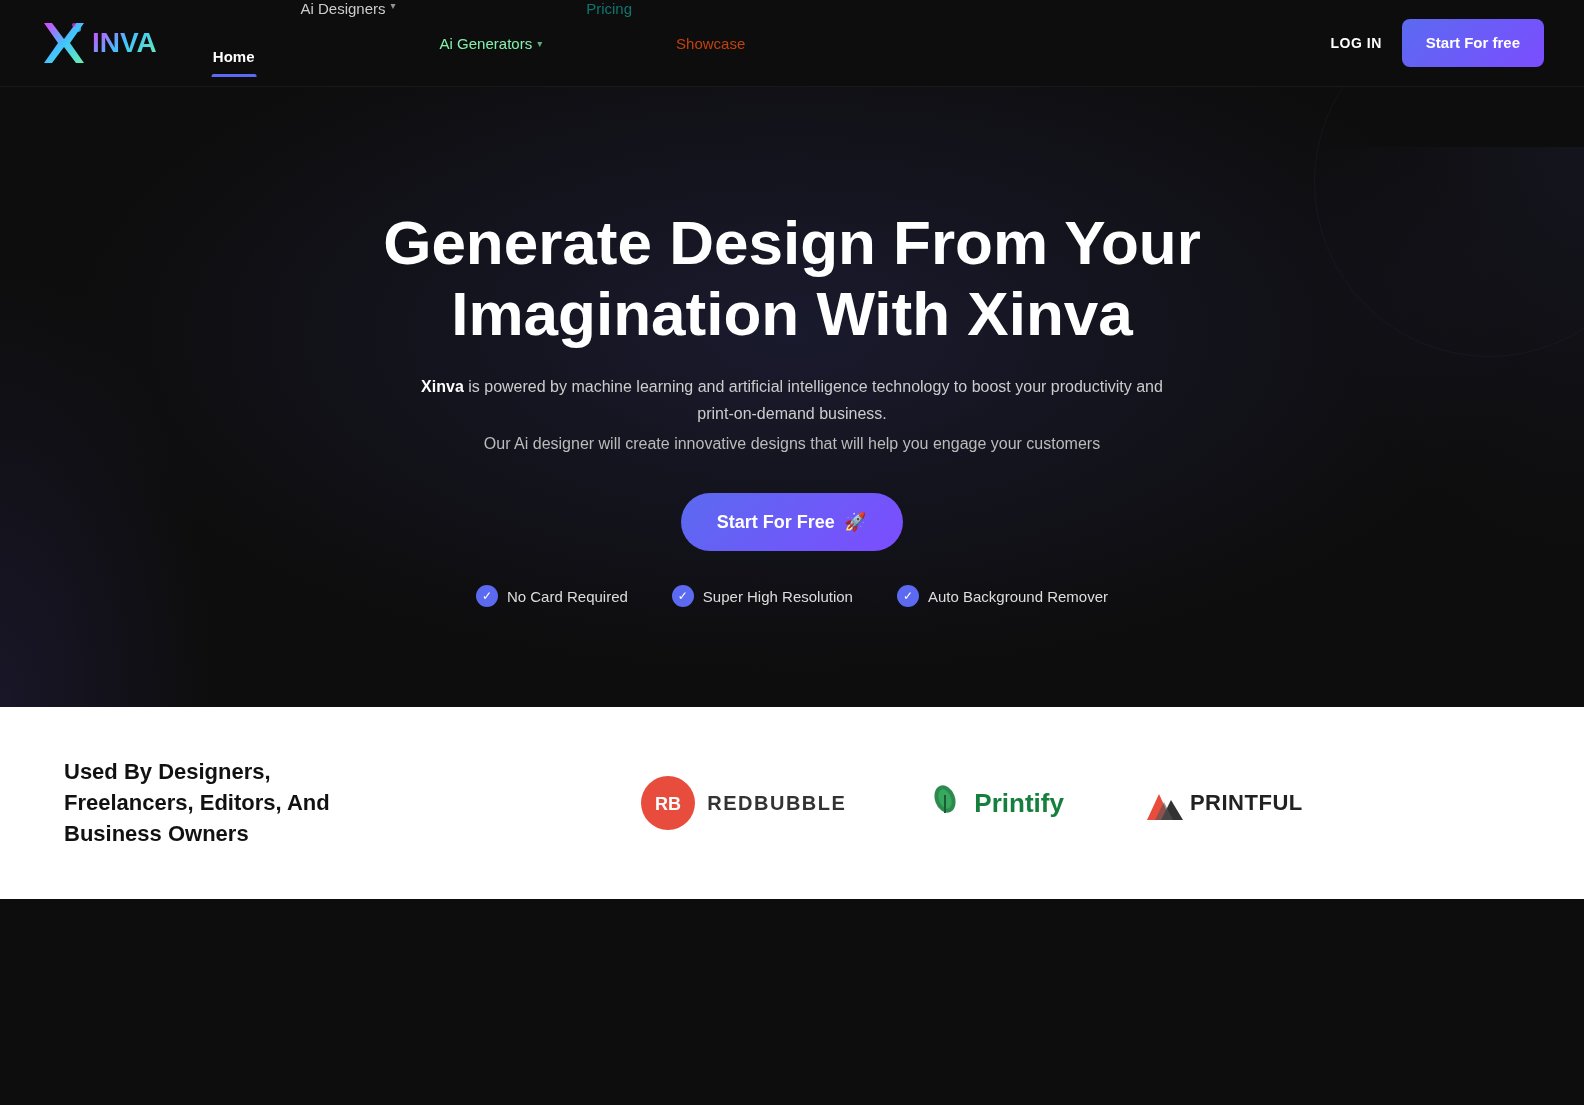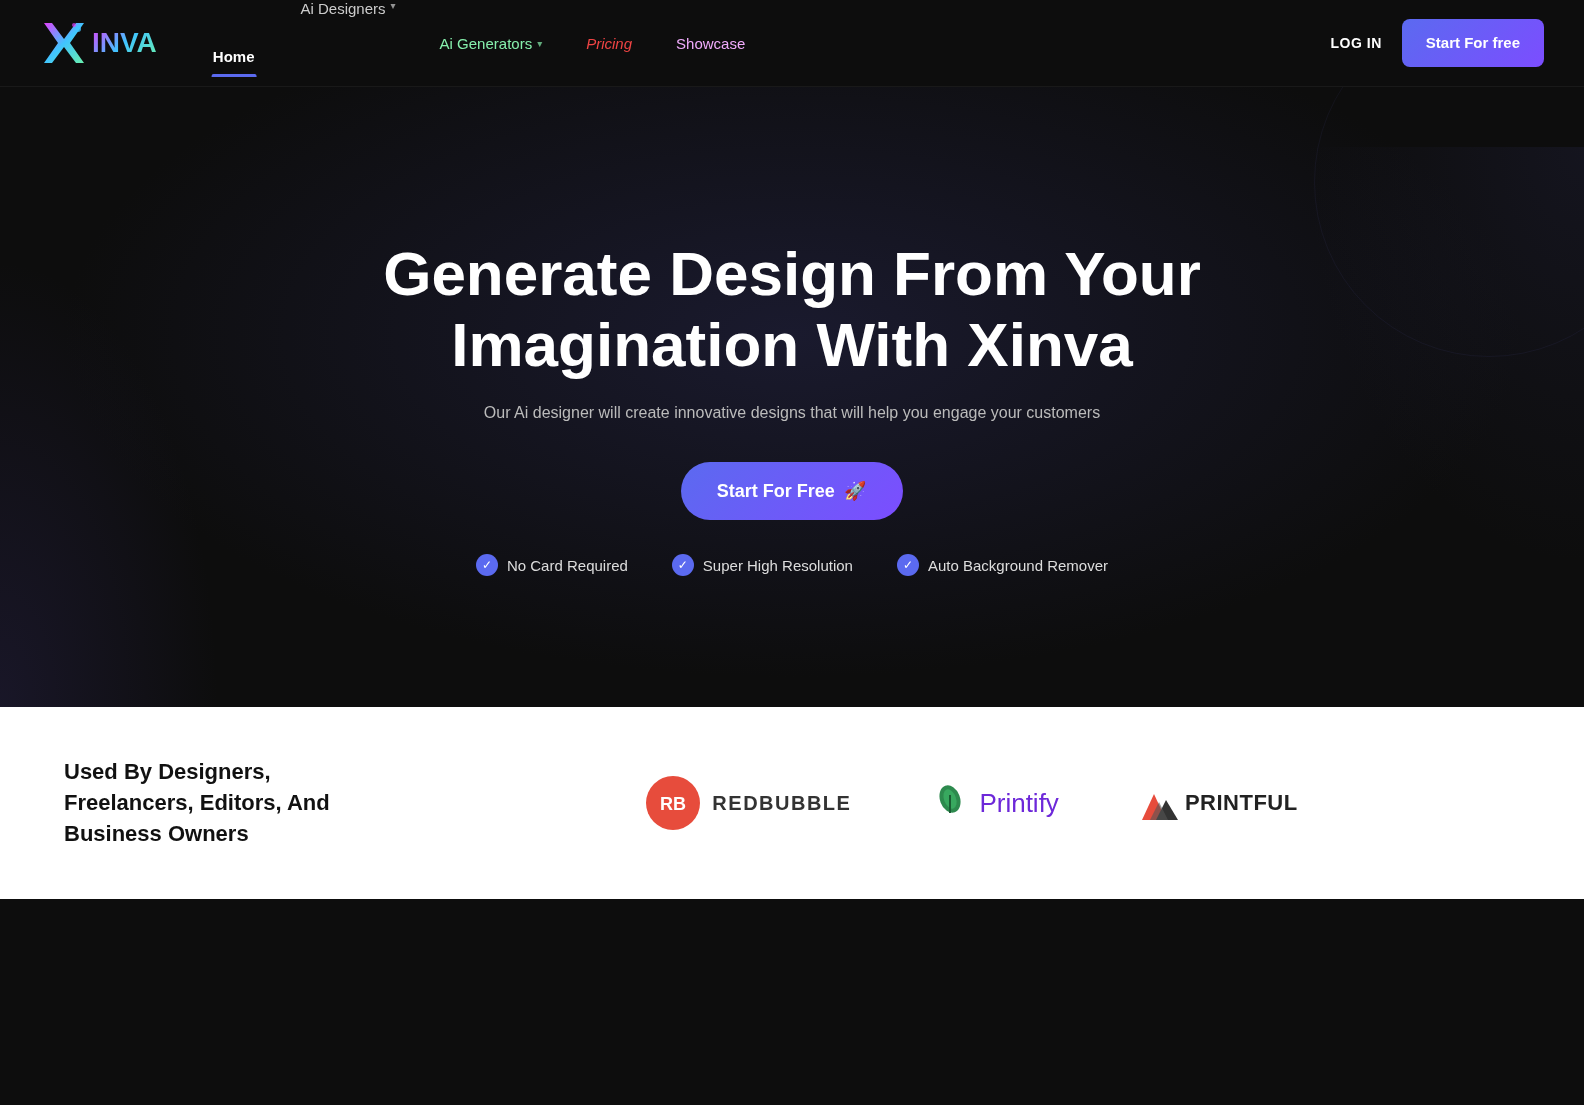--- a/index.html
+++ b/index.html
@@ -34,41 +34,44 @@
       <div style="position:absolute;bottom:0;left:50%;transform:translateX(-50%);width:50%;height:3px;background:#5b6af0;border-radius:2px 2px 0 0;"></div>
     </div>
     <div style="padding:0 22px;height:87px;display:flex;color:#ccc;font-size:15px;cursor:pointer;gap:5px;">
       <span>Ai Designers</span>
       <span style="font-size:10px;opacity:0.7;">▾</span>
     </div>
     <div style="padding:0 22px;height:87px;display:flex;align-items:center;color:#86efac;font-size:15px;cursor:pointer;gap:5px;">
       <span>Ai Generators</span>
       <span style="font-size:10px;opacity:0.7;">▾</span>
     </div>
-    <div style="padding:0 22px;height:87px;display:flex;align-items:center;color:#ef4444;font-size:15px;cursor:pointer;font-style:italic;">
+    <div style="padding:0 22px;height:87px;display:flex;color:#0f766e;font-size:15px;cursor:pointer;">
       <span>Pricing</span>
     </div>
-    <div style="padding:16px 22px;height:87px;display:flex;align-items:center;color:#f0abfc;font-size:15px;cursor:pointer;">
+    <div style="padding:16px 22px;height:87px;display:flex;align-items:center;color:#c2410c;font-size:15px;cursor:pointer;">
       <span>Showcase</span>
     </div>
   </div>
 
   <div style="color:#fff;font-size:14px;font-weight:800;cursor:pointer;padding:0 20px;letter-spacing:0.5px;">LOG IN</div>
   <button style="background:linear-gradient(135deg,#5b6af0,#7c4dff);color:#fff;border:none;border-radius:8px;padding:14px 24px;font-size:15px;font-weight:700;cursor:pointer;line-height:1.3;text-align:center;">Start For free</button>
 </nav>
 
 <section style="background:radial-gradient(ellipse at 50% 40%,#1a1a2e 0%,#0d0d0d 65%);min-height:620px;display:flex;flex-direction:column;align-items:center;justify-content:center;text-align:center;padding:80px 40px 60px;position:relative;overflow:hidden;">
 
   <div style="position:absolute;left:0;bottom:0;width:220px;height:450px;background:radial-gradient(ellipse at left bottom,rgba(60,50,120,0.25) 0%,transparent 70%);pointer-events:none;"></div>
   <div style="position:absolute;right:0;top:60px;width:280px;height:420px;background:radial-gradient(ellipse at right top,rgba(50,50,100,0.2) 0%,transparent 70%);pointer-events:none;"></div>
 
   <div style="position:absolute;right:-80px;top:-80px;width:350px;height:350px;border-radius:50%;border:1px solid rgba(100,100,200,0.08);pointer-events:none;"></div>
 
   <h1 style="font-size:62px;font-weight:900;line-height:1.15;color:#fff;max-width:900px;margin-bottom:24px;position:relative;z-index:1;">Generate Design From Your Imagination With Xinva</h1>
 
+  <p style="font-size:16px;color:#ccc;max-width:780px;line-height:1.7;margin-bottom:8px;position:relative;z-index:1;">
+    <strong style="color:#fff;font-weight:700;">Xinva</strong><span> is powered by machine learning and artificial intelligence technology to boost your productivity and print-on-demand business.</span>
+  </p>
   <p style="font-size:16px;color:#bbb;margin-bottom:40px;position:relative;z-index:1;">Our Ai designer will create innovative designs that will help you engage your customers</p>
 
   <button style="background:linear-gradient(135deg,#5b6af0,#7c4dff);color:#fff;border:none;border-radius:30px;padding:18px 36px;font-size:18px;font-weight:700;cursor:pointer;display:inline-flex;align-items:center;gap:10px;margin-bottom:34px;position:relative;z-index:1;">
     <span>Start For Free</span>
     <span style="font-size:18px;">🚀</span>
   </button>
 
   <div style="display:flex;align-items:center;gap:44px;position:relative;z-index:1;">
     <div style="display:flex;align-items:center;gap:9px;font-size:15px;color:#ddd;">
       <span style="width:22px;height:22px;border-radius:50%;background:#5b6af0;display:inline-flex;align-items:center;justify-content:center;color:#fff;font-size:12px;flex-shrink:0;">✓</span>
@@ -101,21 +104,21 @@
 
     <div style="display:flex;align-items:center;gap:10px;">
       <div style="width:38px;height:38px;display:flex;align-items:center;justify-content:center;">
 
         <svg width="36" height="36" viewBox="0 0 36 36">
           <ellipse cx="18" cy="14" rx="10" ry="14" fill="#2d8a4e" transform="rotate(-20,18,14)"></ellipse>
           <ellipse cx="18" cy="14" rx="6" ry="10" fill="#38a85f" transform="rotate(-20,18,14)"></ellipse>
           <line x1="18" y1="28" x2="18" y2="10" stroke="#1a5c33" stroke-width="2"></line>
         </svg>
       </div>
-      <span style="font-size:26px;font-weight:400;color:#6d28d9;">Printify</span>
+      <span style="font-size:26px;font-weight:700;color:#15803d;">Printify</span>
     </div>
 
     <div style="display:flex;align-items:center;gap:6px;">
       <div style="width:40px;height:40px;display:flex;align-items:center;justify-content:center;">
 
         <svg width="38" height="38" viewBox="0 0 38 38">
           <polygon points="2,36 14,10 26,36" fill="#e74c3c"></polygon>
           <polygon points="16,36 26,16 38,36" fill="#333"></polygon>
           <polygon points="10,36 19,18 28,36" fill="#555" opacity="0.6"></polygon>
         </svg>

